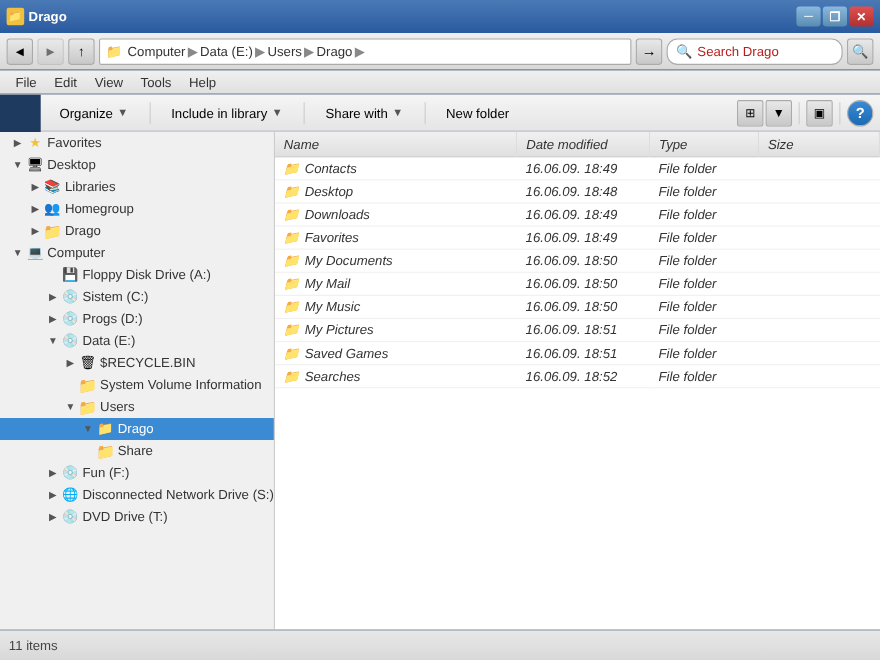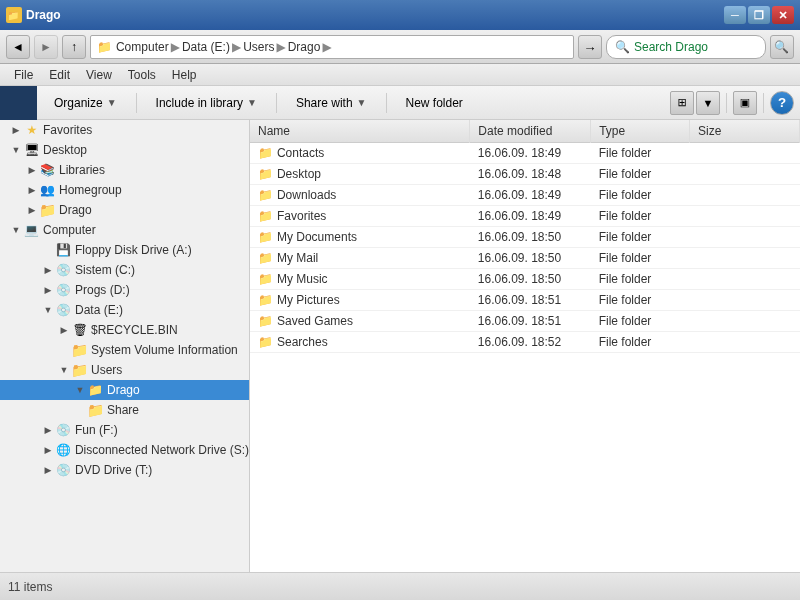--- a/index.html
+++ b/index.html
@@ -143,20 +143,21 @@
     .tree-icon { width: 16px; height: 16px; margin-right: 3px; display: flex; align-items: center; justify-content: center; }
     .folder-icon-yellow { color: #f0b840; font-size: 14px; }
     .tree-label { font-size: 12px; color: #333; }
 
     
     .right-panel {
       flex: 1;
       overflow-y: auto;
       overflow-x: hidden;
       background: white;
+      font-style: italic;
     }
     .right-panel::-webkit-scrollbar { width: 12px; }
     .right-panel::-webkit-scrollbar-track { background: #f0f0f0; }
     .right-panel::-webkit-scrollbar-thumb { background: #c0c0c0; border: 1px solid #a0a0a0; }
 
     .file-table { width: 100%; border-collapse: collapse; }
     .file-table thead tr {
       background: linear-gradient(to bottom, #f0f0f0, #e0e0e0);
       border-bottom: 1px solid #ccc;
     }
@@ -212,21 +213,21 @@
     <span>Data (E:)</span>
     <span class="address-path-arrow"> ▶ </span>
     <span>Users</span>
     <span class="address-path-arrow"> ▶ </span>
     <span>Drago</span>
     <span class="address-path-arrow"> ▶ </span>
   </div>
   <button class="address-go-btn">→</button>
   <div class="search-box">
     <span class="search-icon-inline">🔍</span>
-    <span style="color:#15803d;">Search Drago</span>
+    <span style="color:#b91c1c;">Search Drago</span>
   </div>
   <button class="nav-btn">🔍</button>
 </div>
 
 <div class="menu-bar">
   <span class="menu-item">File</span>
   <span class="menu-item">Edit</span>
   <span class="menu-item">View</span>
   <span class="menu-item">Tools</span>
   <span class="menu-item">Help</span>

